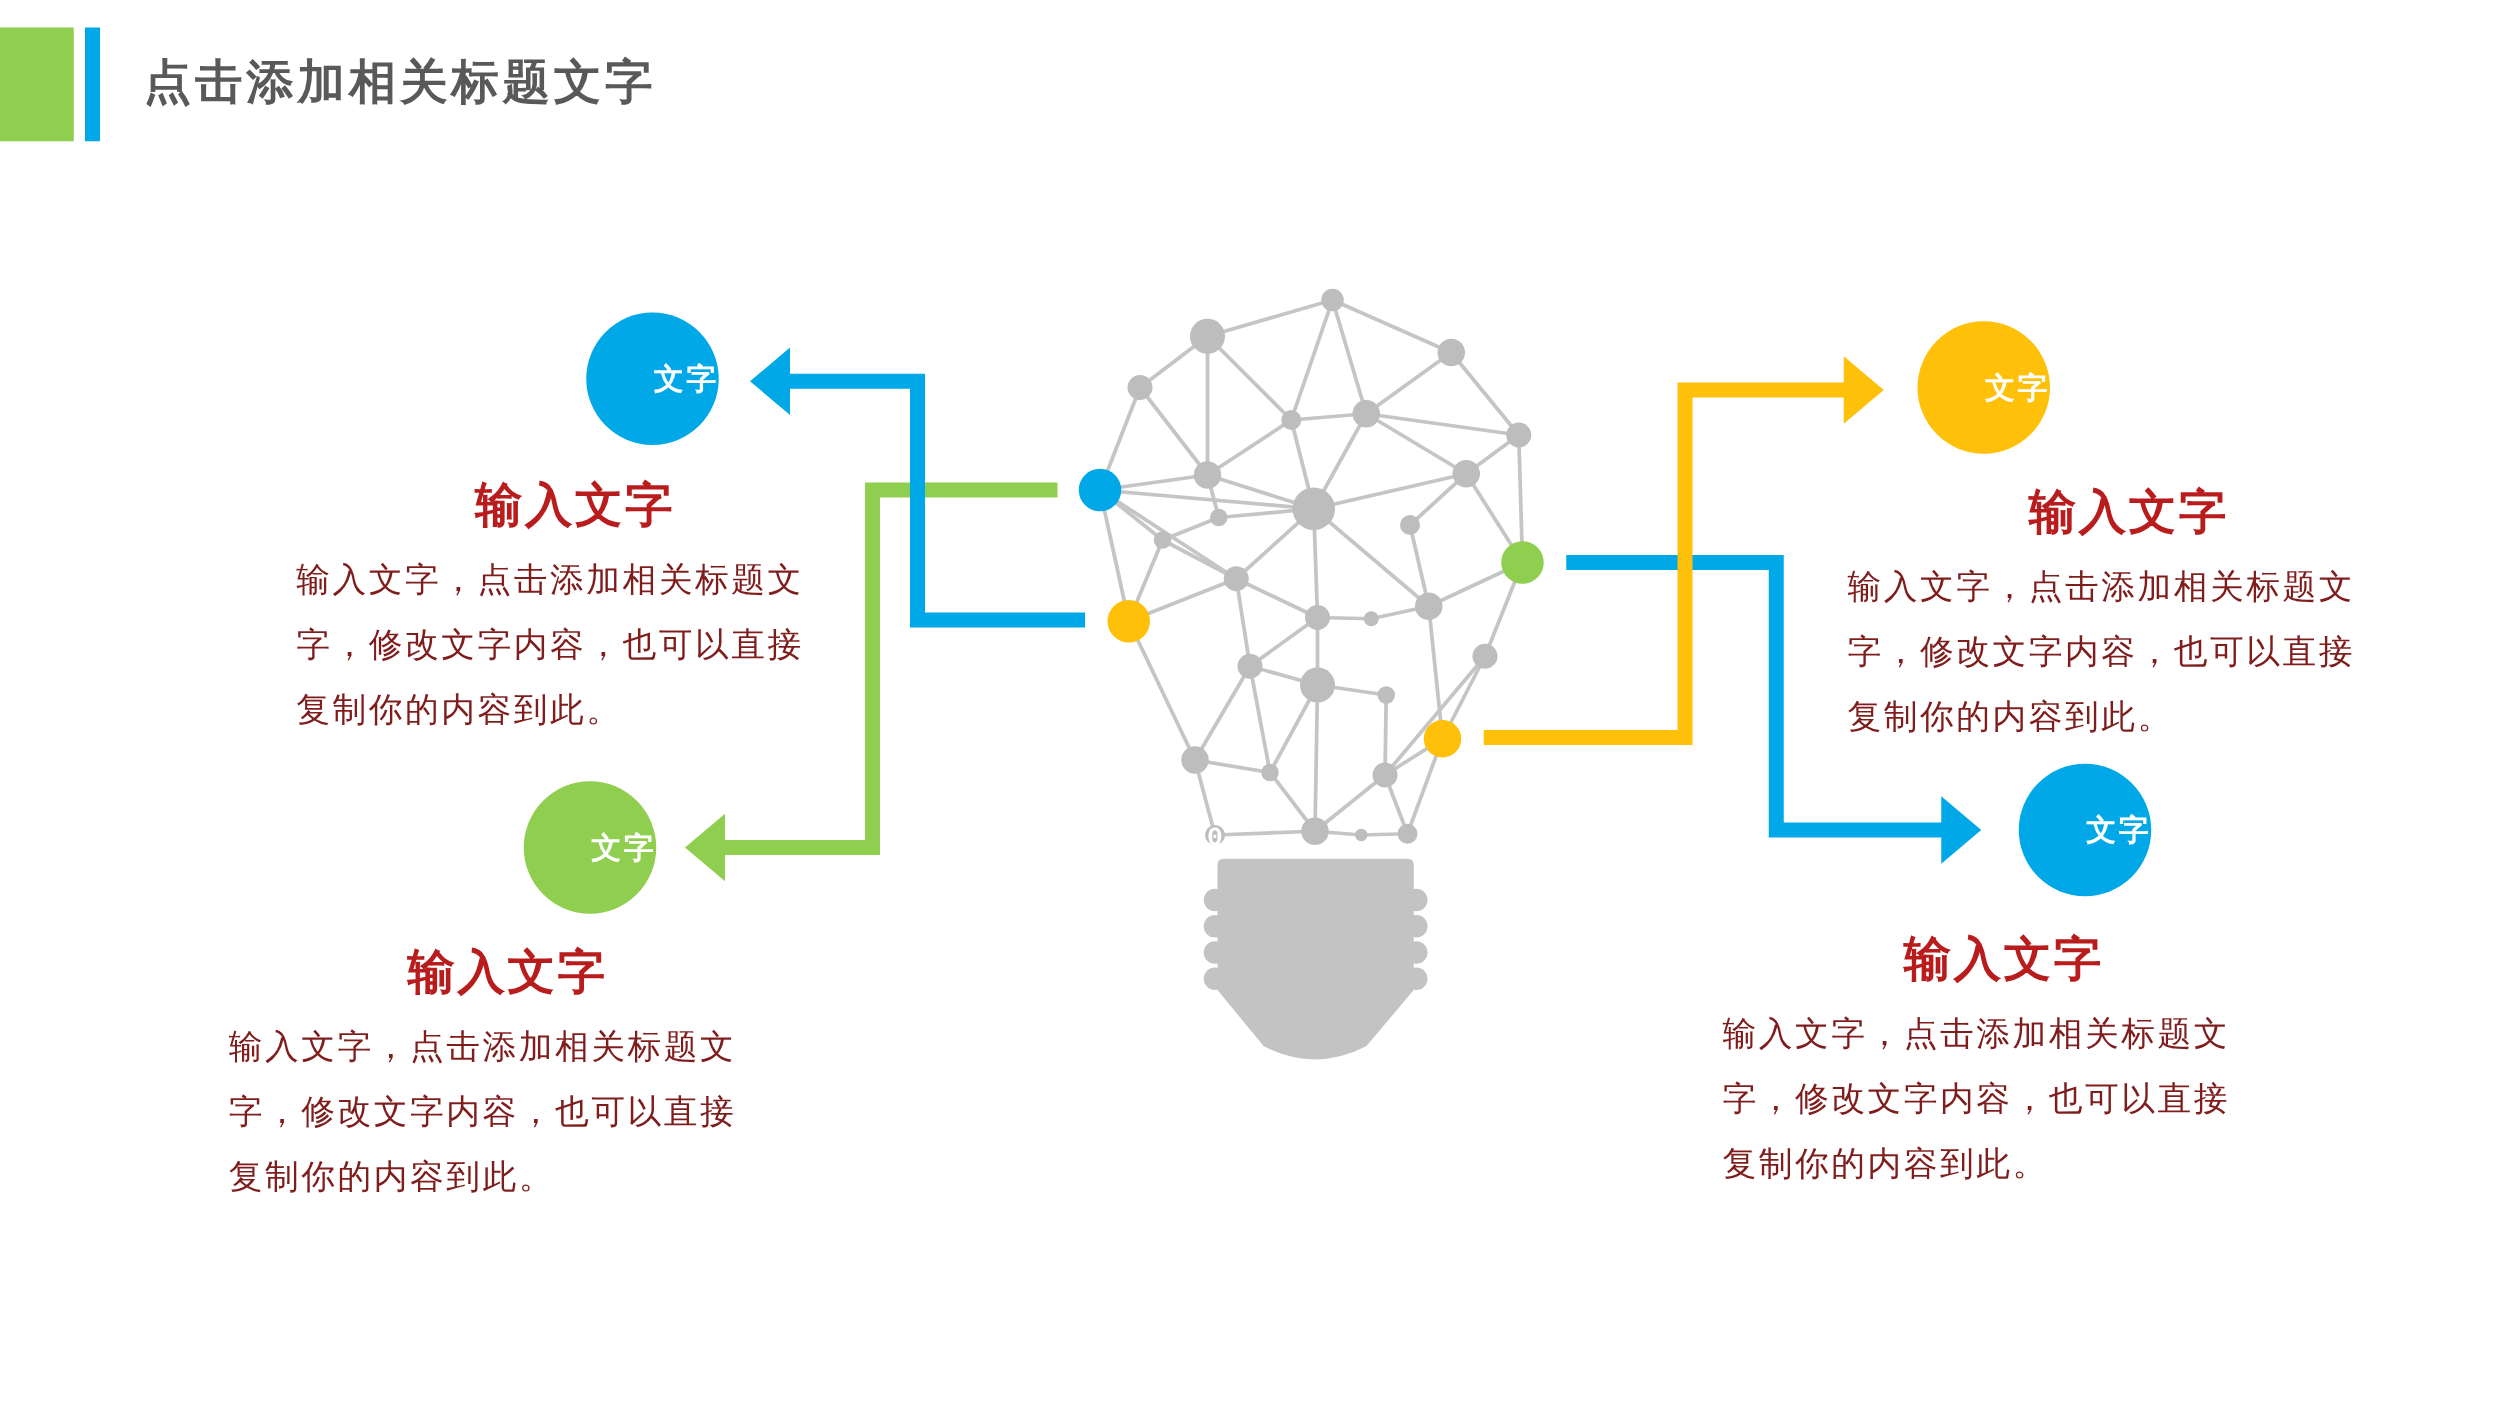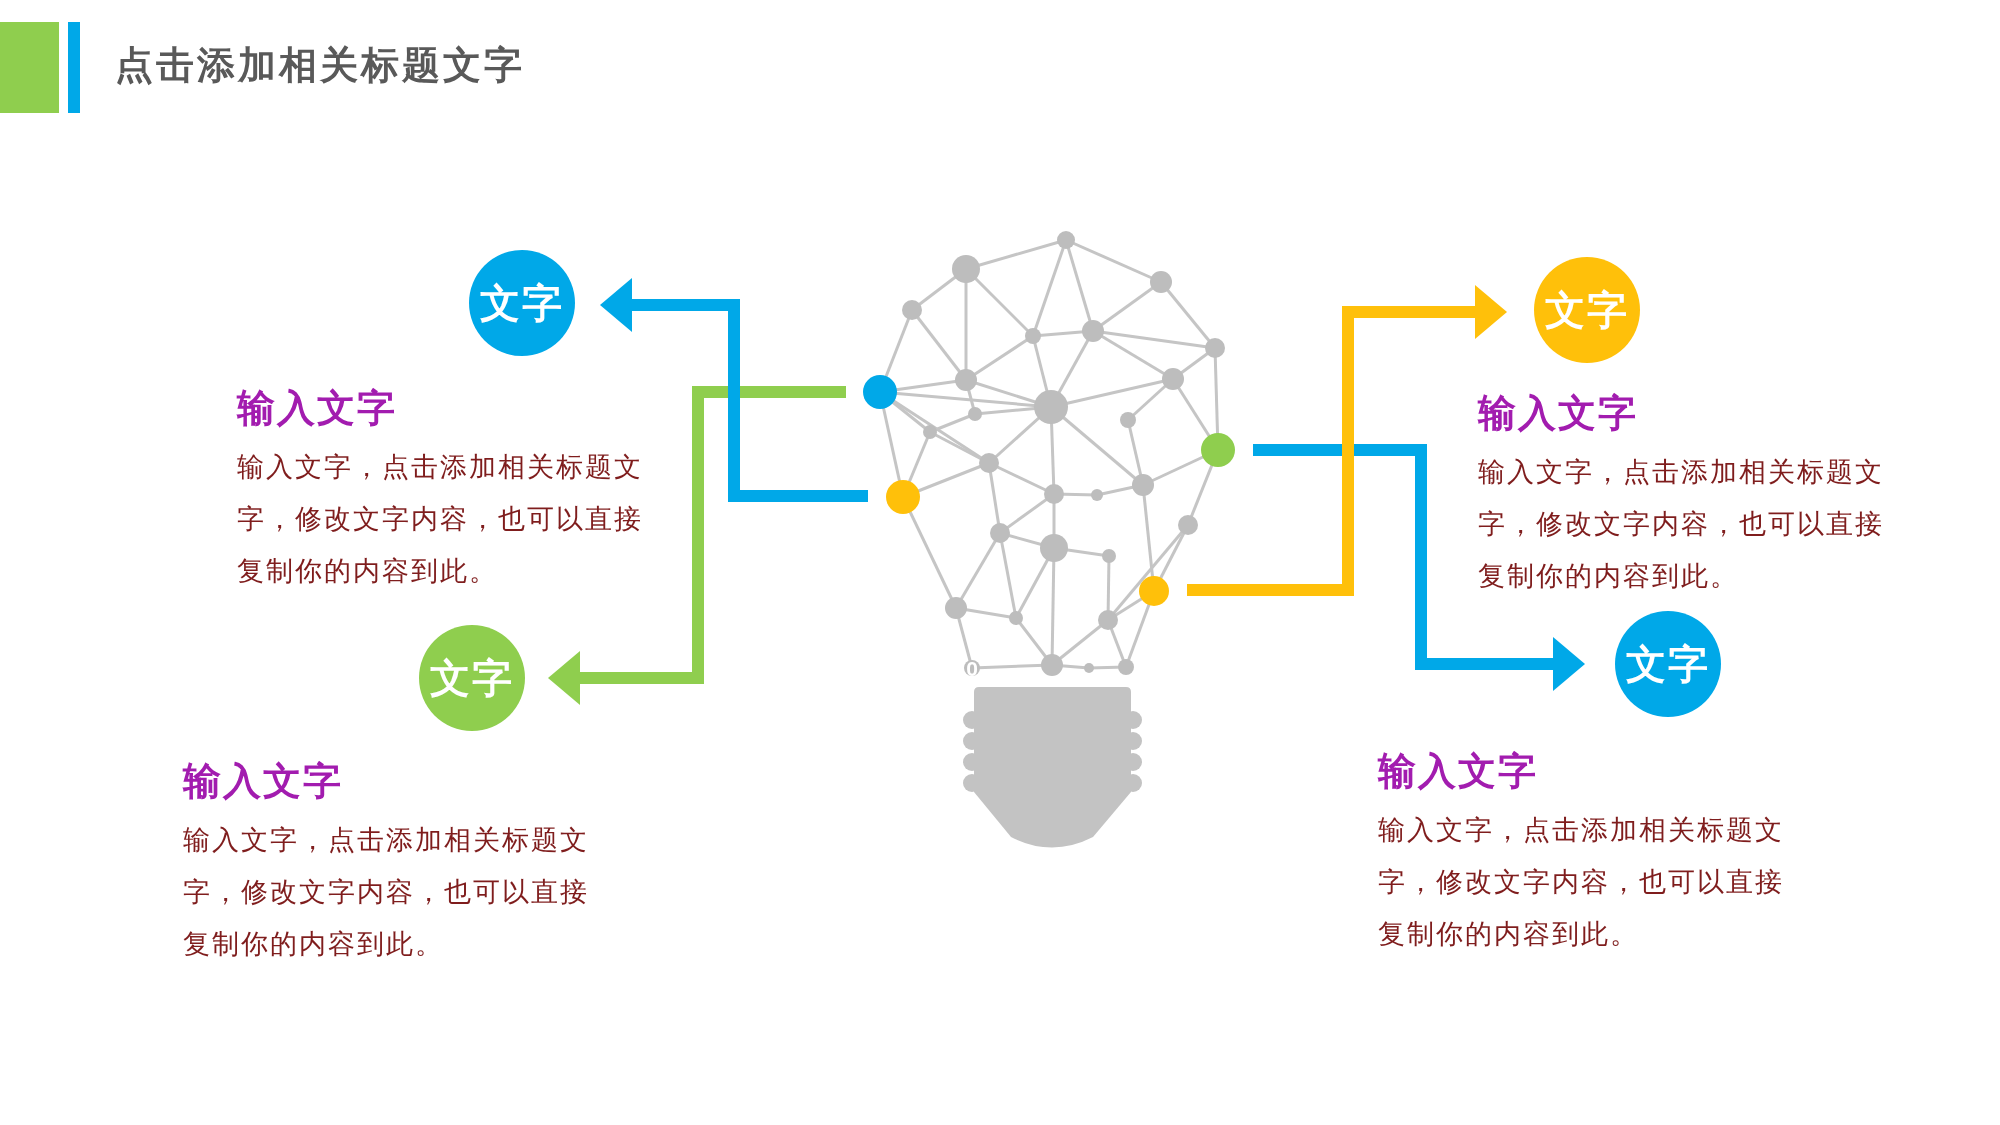--- a/index.html
+++ b/index.html
@@ -1,49 +1,49 @@
 <!DOCTYPE html>
 <html><head>
 <meta charset="utf-8">
 <style>
   html,body{margin:0;padding:0;background:#ffffff;}
   body{width:2000px;height:1125px;overflow:hidden;
        font-family:"Liberation Sans","DejaVu Sans",sans-serif;}
-  .slide{position:relative;width:1779px;height:1125px;background:#ffffff;}
+  .slide{position:relative;width:1779px;height:1125px;background:#ffffff;font-family:Liberation Mono, monospace;}
 
   
   .accent-green{position:absolute;left:0;top:22px;width:59px;height:91px;background:#8FCE4E;}
   .accent-blue{position:absolute;left:68px;top:22px;width:12px;height:91px;background:#00A8E8;}
   .slide-title{position:absolute;left:115px;top:40px;font-size:38px;font-weight:700;
                color:#595959;letter-spacing:3px;white-space:nowrap;}
 
   
   .diagram-svg{position:absolute;left:0;top:0;width:2000px;height:1125px;}
 
   .connector{fill:none;stroke-width:12px;stroke-linejoin:miter;}
   .stroke-blue{stroke:#00A8E8;} .fill-blue{fill:#00A8E8;}
   .stroke-green{stroke:#8FCE4E;} .fill-green{fill:#8FCE4E;}
   .stroke-yellow{stroke:#FFC00A;} .fill-yellow{fill:#FFC00A;}
 
   
   .badge{position:absolute;width:106px;height:106px;border-radius:50%;
-         display:flex;align-items:center;justify-content:center;
-         color:#ffffff;font-size:40px;font-weight:700;letter-spacing:2px;}
+         display:flex;align-items:center;justify-content:flex-end;
+         color:#ffffff;font-size:24px;font-weight:700;letter-spacing:2px;}
   .badge.blue{background:#00A8E8;}
   .badge.green{background:#8FCE4E;}
   .badge.yellow{background:#FFC00A;}
   .badge-tl{left:469px;top:250px;}
   .badge-bl{left:419px;top:625px;}
   .badge-tr{left:1534px;top:257px;}
   .badge-br{left:1615px;top:611px;}
 
   
   .callout{position:absolute;width:450px;}
-  .callout h2{margin:0 0 10px 0;font-size:38px;line-height:46px;
-              font-weight:700;color:#a21caf;letter-spacing:2px;}
+  .callout h2{margin:0 0 10px 0;text-align:center;font-size:38px;line-height:46px;
+              font-weight:700;color:#b91c1c;letter-spacing:2px;}
   .callout .body-line{font-size:27px;line-height:52px;color:#7f1d1d;letter-spacing:2px;
                       white-space:nowrap;}
   .callout-tl{left:237px;top:385px;width:446px;}
   .callout-bl{left:183px;top:758px;width:446px;}
   .callout-tr{left:1478px;top:390px;}
   .callout-br{left:1378px;top:748px;}
 </style>
 </head>
 <body>
 

